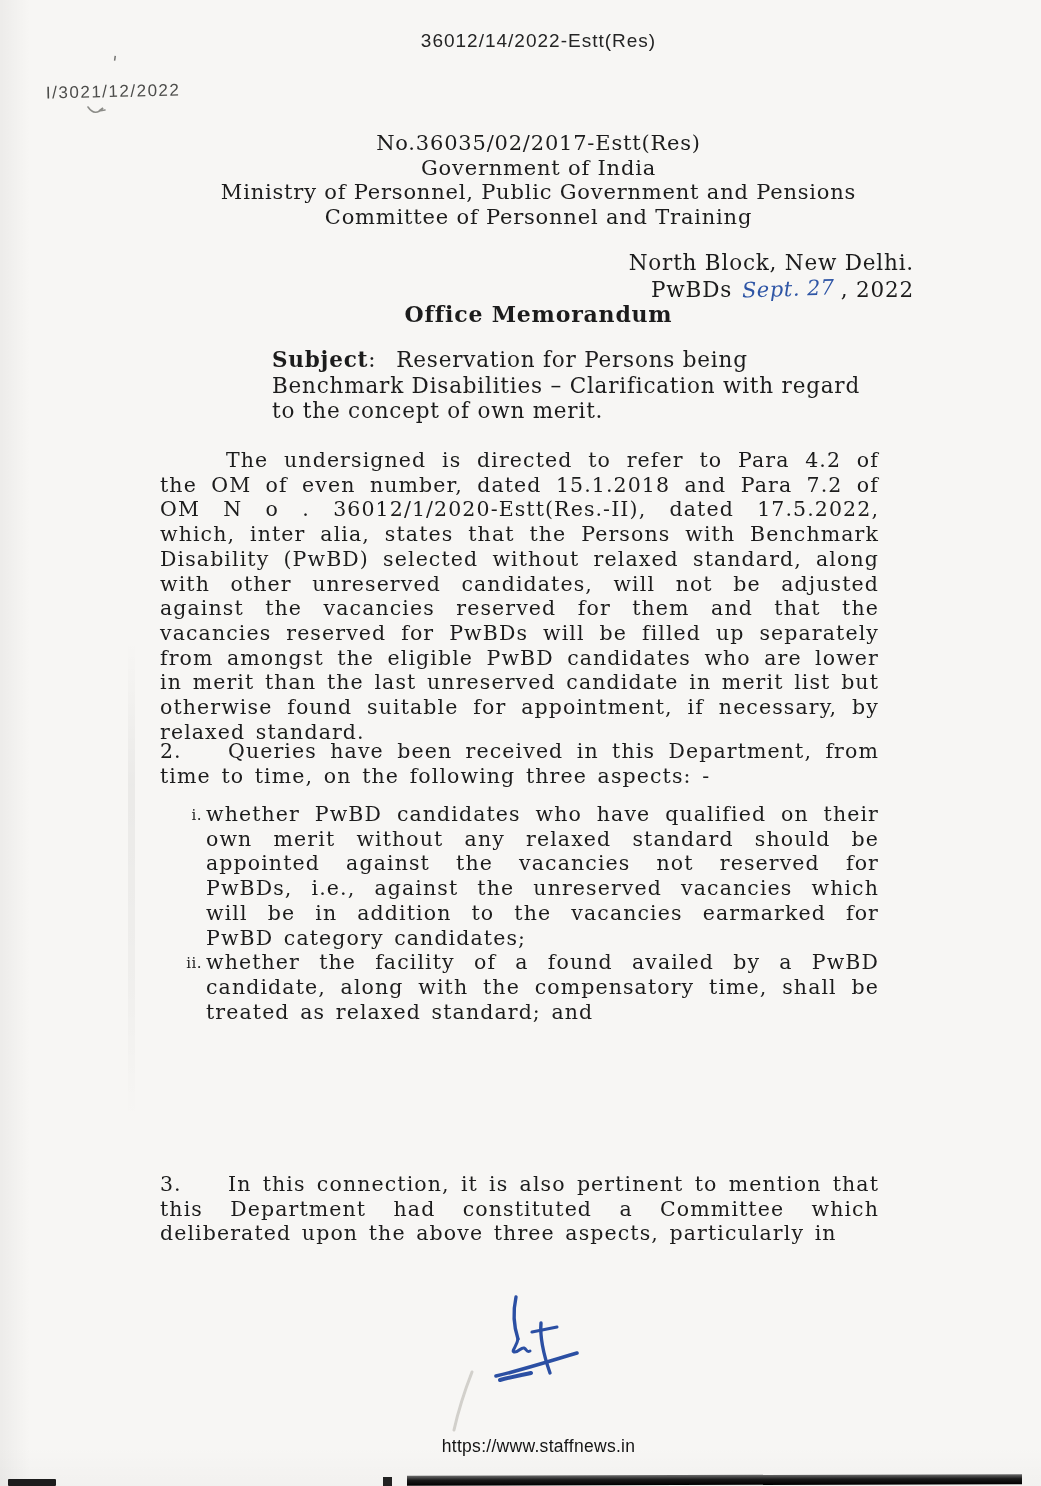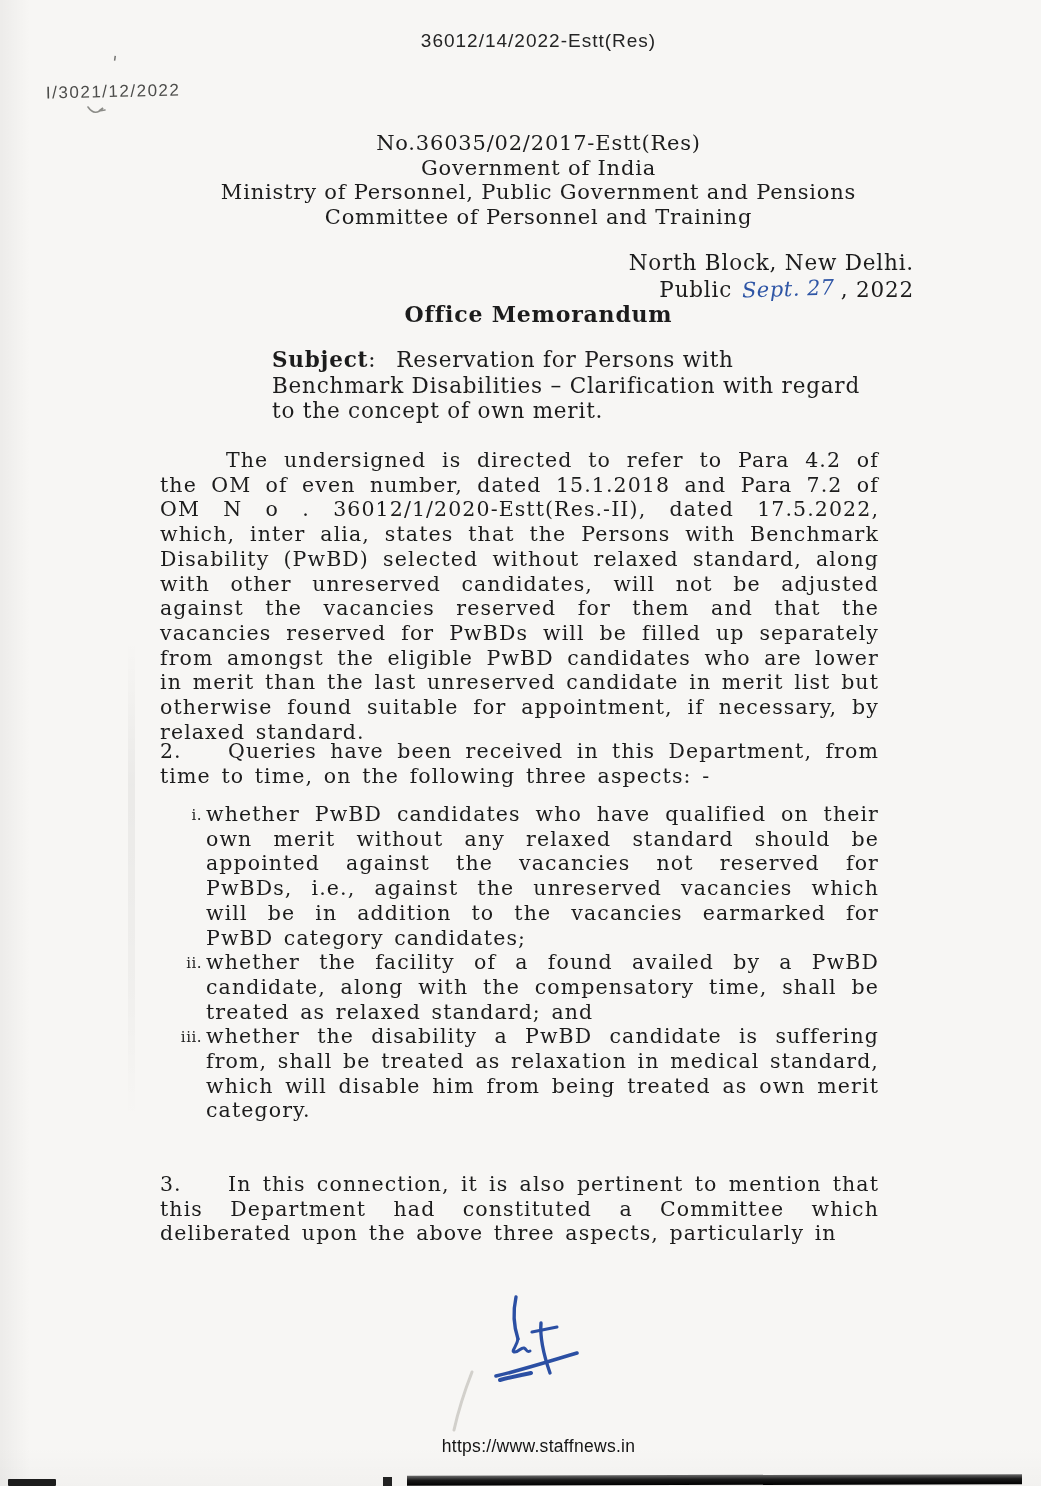--- a/index.html
+++ b/index.html
@@ -171,53 +171,49 @@
   <div class="letterhead">
     <div>No.36035/02/2017-Estt(Res)</div>
     <div>Government of India</div>
     <div>Ministry of Personnel, Public Government and Pensions</div>
     <div>Committee of Personnel and Training</div>
   </div>
 
   <div class="place-date">
     <div>North Block, New Delhi.</div>
     <div>
-      <span>Public</span><span class="handwritten-date">Sept. 27</span><span>, 2022</span>
+      <span>PwBDs</span><span class="handwritten-date">Sept. 27</span><span>, 2022</span>
     </div>
   </div>
 
   <div class="om-title">Office Memorandum</div>
 
   <div class="subject">
     <div class="first-line">
-      <span class="lbl">Subject</span><span>:</span><span class="text">Reservation for Persons with</span>
+      <span class="lbl">Subject</span><span>:</span><span class="text">Reservation for Persons being</span>
     </div>
     <div>Benchmark Disabilities – Clarification with regard</div>
     <div>to the concept of own merit.</div>
   </div>
 
   <div class="para1 tw justify">The undersigned is directed to refer to Para 4.2 of the OM of even number, dated 15.1.2018 and Para 7.2 of OM N o . 36012/1/2020-Estt(Res.-II), dated 17.5.2022, which, inter alia, states that the Persons with Benchmark Disability (PwBD) selected without relaxed standard, along with other unreserved candidates, will not be adjusted against the vacancies reserved for them and that the vacancies reserved for PwBDs will be filled up separately from amongst the eligible PwBD candidates who are lower in merit than the last unreserved candidate in merit list but otherwise found suitable for appointment, if necessary, by relaxed standard.</div>
 
   <div class="numbered p2">
     <span class="num">2.</span>
     <div class="body tw justify">Queries have been received in this Department, from time to time, on the following three aspects: -</div>
   </div>
 
   <div class="rlist">
     <div class="item">
       <span class="marker">i.</span>
       <div class="tw justify">whether PwBD candidates who have qualified on their own merit without any relaxed standard should be appointed against the vacancies not reserved for PwBDs, i.e., against the unreserved vacancies which will be in addition to the vacancies earmarked for PwBD category candidates;</div>
     </div>
     <div class="item">
       <span class="marker">ii.</span>
       <div class="tw justify">whether the facility of a found availed by a PwBD candidate, along with the compensatory time, shall be treated as relaxed standard; and</div>
-    </div>
-    <div class="item">
-      <span class="marker">iii.</span>
-      <div class="tw justify">whether the disability a PwBD candidate is suffering from, shall be treated as relaxation in medical standard, which will disable him from being treated as own merit category.</div>
     </div>
   </div>
 
   <div class="numbered p3">
     <span class="num">3.</span>
     <div class="body tw justify">In this connection, it is also pertinent to mention that this Department had constituted a Committee which deliberated upon the above three aspects, particularly in</div>
   </div>
 
   <svg class="signature" width="120" height="110" viewBox="0 0 120 110">
     <g fill="none" stroke="#2b4fa3" stroke-linecap="round" stroke-linejoin="round">

